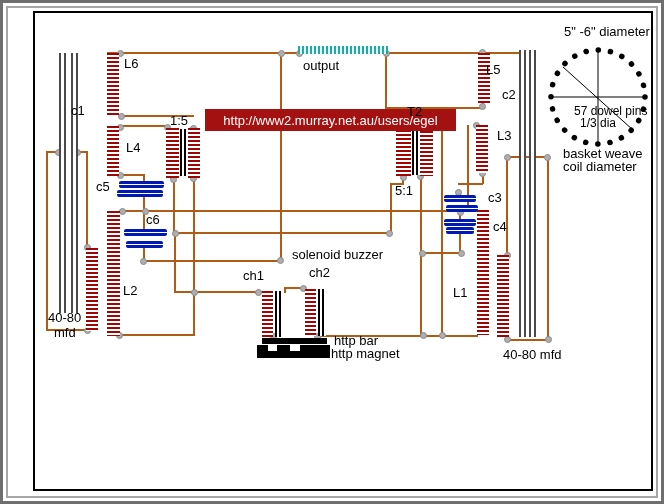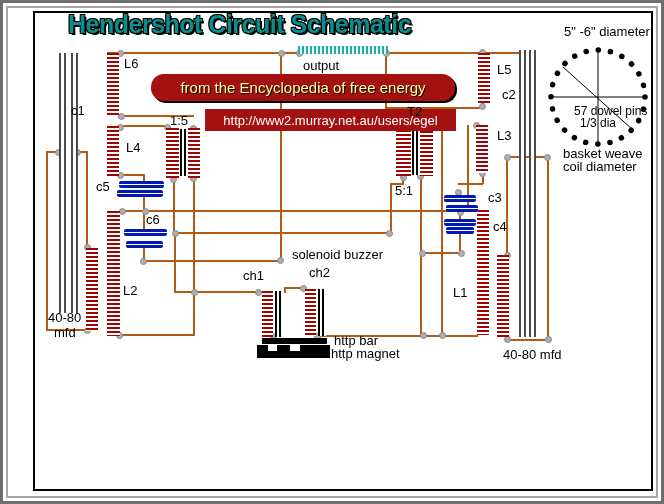--- a/index.html
+++ b/index.html
@@ -168,47 +168,43 @@
   <div class="coil" style="left:476px;top:125px;width:12px;height:48px"></div>
   <div class="bluebar" style="left:444px;top:195px;width:32px"></div>
   <div class="bluebar" style="left:446px;top:205px;width:32px"></div>
   <div class="bluebar" style="left:444px;top:219px;width:32px"></div>
   <div class="bluebar" style="left:446px;top:227px;width:28px"></div>
   <div class="coil" style="left:477px;top:210px;width:12px;height:125px"></div>
   <div class="coil" style="left:497px;top:255px;width:12px;height:82px"></div>
   <div class="plate" style="left:519px;top:50px;height:287px"></div>
   <div class="plate" style="left:529px;top:50px;height:287px"></div>
 
-  <div class="banner1">
-    <span>from  the Encyclopedia of free energy</span>
-  </div>
   <div class="banner2">
     <span>http://www2.murray.net.au/users/egel</span>
   </div>
 
-  <div class="title">Hendershot Circuit  Schematic</div>
 
   <div class="lbl" style="left:124px;top:57px">L6</div>
   <div class="lbl" style="left:71px;top:104px">c1</div>
   <div class="lbl" style="left:126px;top:141px">L4</div>
   <div class="lbl" style="left:170px;top:114px">1:5</div>
   <div class="lbl" style="left:96px;top:180px">c5</div>
   <div class="lbl" style="left:146px;top:213px">c6</div>
   <div class="lbl" style="left:123px;top:284px">L2</div>
   <div class="lbl" style="left:48px;top:311px">40-80</div>
   <div class="lbl" style="left:54px;top:326px">mfd</div>
   <div class="lbl" style="left:303px;top:59px">output</div>
   <div class="lbl" style="left:292px;top:248px">solenoid buzzer</div>
   <div class="lbl" style="left:243px;top:269px">ch1</div>
   <div class="lbl" style="left:309px;top:266px">ch2</div>
   <div class="lbl" style="left:334px;top:334px">http bar</div>
   <div class="lbl" style="left:331px;top:347px">http magnet</div>
   <div class="lbl" style="left:407px;top:105px">T2</div>
   <div class="lbl" style="left:395px;top:184px">5:1</div>
-  <div class="lbl" style="left:497px;top:63px">L5</div>
+  <div class="lbl" style="left:486px;top:63px">L5</div>
   <div class="lbl" style="left:502px;top:88px">c2</div>
   <div class="lbl" style="left:497px;top:129px">L3</div>
   <div class="lbl" style="left:488px;top:191px">c3</div>
   <div class="lbl" style="left:493px;top:220px">c4</div>
   <div class="lbl" style="left:453px;top:286px">L1</div>
   <div class="lbl" style="left:503px;top:348px">40-80 mfd</div>
 
   <svg class="coilnote-svg" width="110" height="112" viewBox="0 0 110 112">
     <line x1="6" y1="55" x2="100" y2="55" stroke="#000" stroke-width="1"></line>
     <line x1="53" y1="8" x2="53" y2="102" stroke="#000" stroke-width="1"></line>

